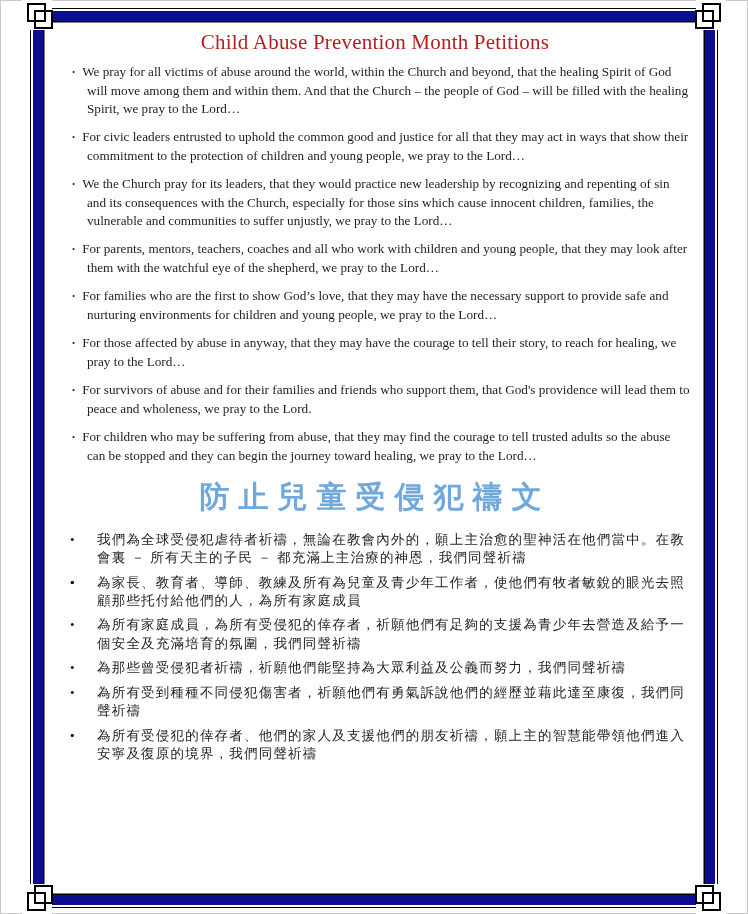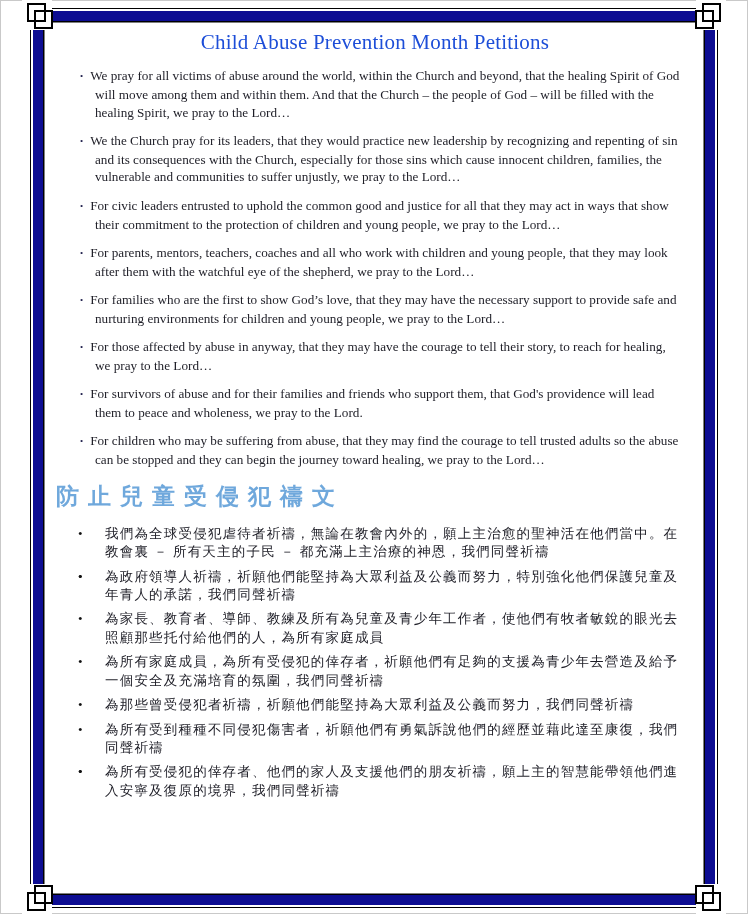--- a/index.html
+++ b/index.html
@@ -46,45 +46,45 @@
 
   
   .content {
     position:absolute; left:56px; right:54px; top:30px; bottom:26px;
   }
 
   .en-title {
     text-align:center;
     font-size:21px;
     font-weight:normal;
-    color:#1d4ed8;
+    color:#b91c1c;
     margin:0 0 8px 0;
     letter-spacing:0.2px;
   }
 
-  ul { list-style:none; margin:12px; padding:0; }
+  ul { list-style:none; margin:4px; padding:0; }
 
   .en-list li {
     font-size:13.2px;
     line-height:17.8px;
     color:#1d1d26;
     padding-left:27px;
     text-indent:-15px;
     margin-bottom:10.5px;
   }
   .en-bullet {
     font-size:9px;
     color:#23234f;
     margin-right:7px;
     vertical-align:1px;
   }
 
   .zh-title {
-    text-align:left;
-    font-size:23px;
+    text-align:center;
+    font-size:30px;
     font-weight:bold;
     color:#6fa8dc;
     letter-spacing:9px;
     margin:12px 0 13px 0;
   }
 
   .zh-list li {
     position:relative;
     font-size:13.5px;
     line-height:18.4px;
@@ -125,35 +125,35 @@
   <div class="sq br-sq1"></div>
   <div class="sq br-sq2"></div>
 </div>
 
 <div class="content">
 
   <h1 class="en-title">Child Abuse Prevention Month Petitions</h1>
 
   <ul class="en-list">
     <li><span class="en-bullet">•</span><span>We pray for all victims of abuse around the world, within the Church and beyond, that the healing Spirit of God will move among them and within them. And that the Church – the people of God – will be filled with the healing Spirit, we pray to the Lord…</span></li>
+    <li><span class="en-bullet">•</span><span>For civic leaders entrusted to uphold the common good and justice for all that they may act in ways that show their commitment to the protection of children and young people, we pray to the Lord…</span></li>
     <li><span class="en-bullet">•</span><span>We the Church pray for its leaders, that they would practice new leadership by recognizing and repenting of sin and its consequences with the Church, especially for those sins which cause innocent children, families, the vulnerable and communities to suffer unjustly, we pray to the Lord…</span></li>
-    <li><span class="en-bullet">•</span><span>For civic leaders entrusted to uphold the common good and justice for all that they may act in ways that show their commitment to the protection of children and young people, we pray to the Lord…</span></li>
     <li><span class="en-bullet">•</span><span>For parents, mentors, teachers, coaches and all who work with children and young people, that they may look after them with the watchful eye of the shepherd, we pray to the Lord…</span></li>
     <li><span class="en-bullet">•</span><span>For families who are the first to show God’s love, that they may have the necessary support to provide safe and nurturing environments for children and young people, we pray to the Lord…</span></li>
     <li><span class="en-bullet">•</span><span>For those affected by abuse in anyway, that they may have the courage to tell their story, to reach for healing, we pray to the Lord…</span></li>
     <li><span class="en-bullet">•</span><span>For survivors of abuse and for their families and friends who support them, that God's providence will lead them to peace and wholeness, we pray to the Lord.</span></li>
     <li><span class="en-bullet">•</span><span>For children who may be suffering from abuse, that they may find the courage to tell trusted adults so the abuse can be stopped and they can begin the journey toward healing, we pray to the Lord…</span></li>
   </ul>
 
   <h2 class="zh-title">防止兒童受侵犯禱文</h2>
 
   <ul class="zh-list">
     <li><span class="zh-bullet">•</span><span>我們為全球受侵犯虐待者祈禱，無論在教會內外的，願上主治愈的聖神活在他們當中。在教會裏 － 所有天主的子民 － 都充滿上主治療的神恩，我們同聲祈禱</span></li>
     <li><span class="zh-bullet">•</span></li>
-    <li><span class="zh-bullet">•</span><span>為政府領導人祈禱，祈願他們能堅持為大眾利益及公義而努力，特別強化他們保護兒童及年青人的承諾，我們同聲祈禱</span></li>
+    <li><span class="zh-bullet">•</span></li>
     <li><span class="zh-bullet">•</span><span>為家長、教育者、導師、教練及所有為兒童及青少年工作者，使他們有牧者敏銳的眼光去照顧那些托付給他們的人，為所有家庭成員</span></li>
     <li><span class="zh-bullet">•</span><span>為所有家庭成員，為所有受侵犯的倖存者，祈願他們有足夠的支援為青少年去營造及給予一個安全及充滿培育的氛圍，我們同聲祈禱</span></li>
     <li><span class="zh-bullet">•</span><span>為那些曾受侵犯者祈禱，祈願他們能堅持為大眾利益及公義而努力，我們同聲祈禱</span></li>
     <li><span class="zh-bullet">•</span><span>為所有受到種種不同侵犯傷害者，祈願他們有勇氣訴說他們的經歷並藉此達至康復，我們同聲祈禱</span></li>
     <li><span class="zh-bullet">•</span></li>
     <li><span class="zh-bullet">•</span><span>為所有受侵犯的倖存者、他們的家人及支援他們的朋友祈禱，願上主的智慧能帶領他們進入安寧及復原的境界，我們同聲祈禱</span></li>
   </ul>
 
 </div>
 

